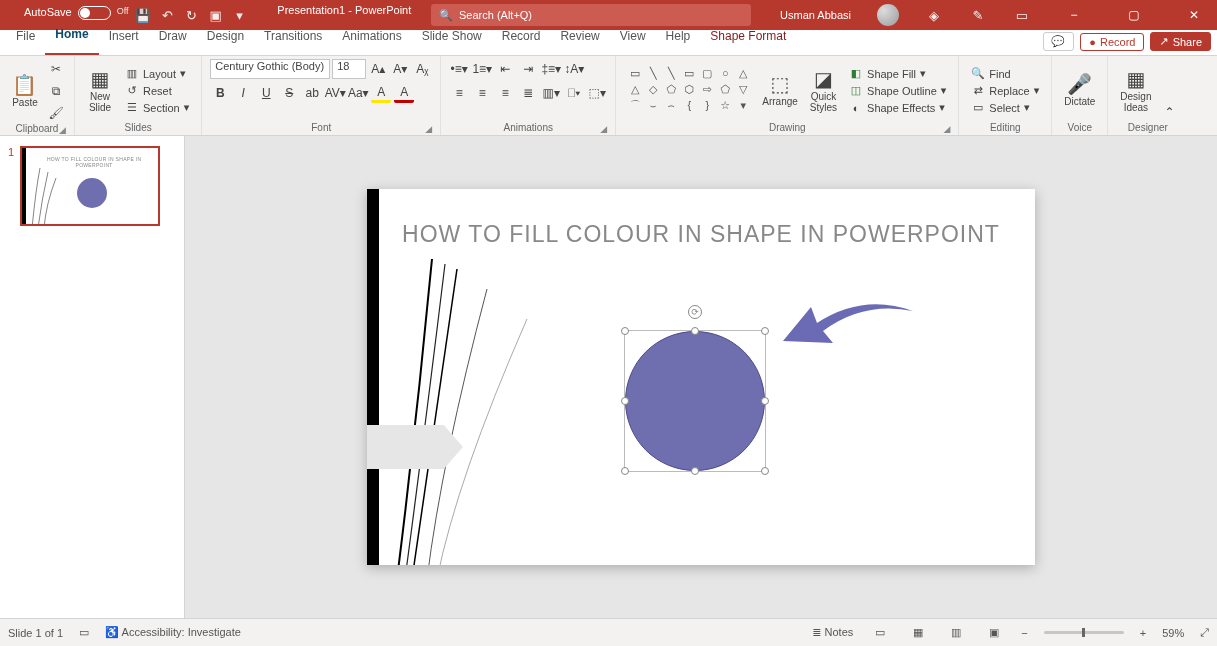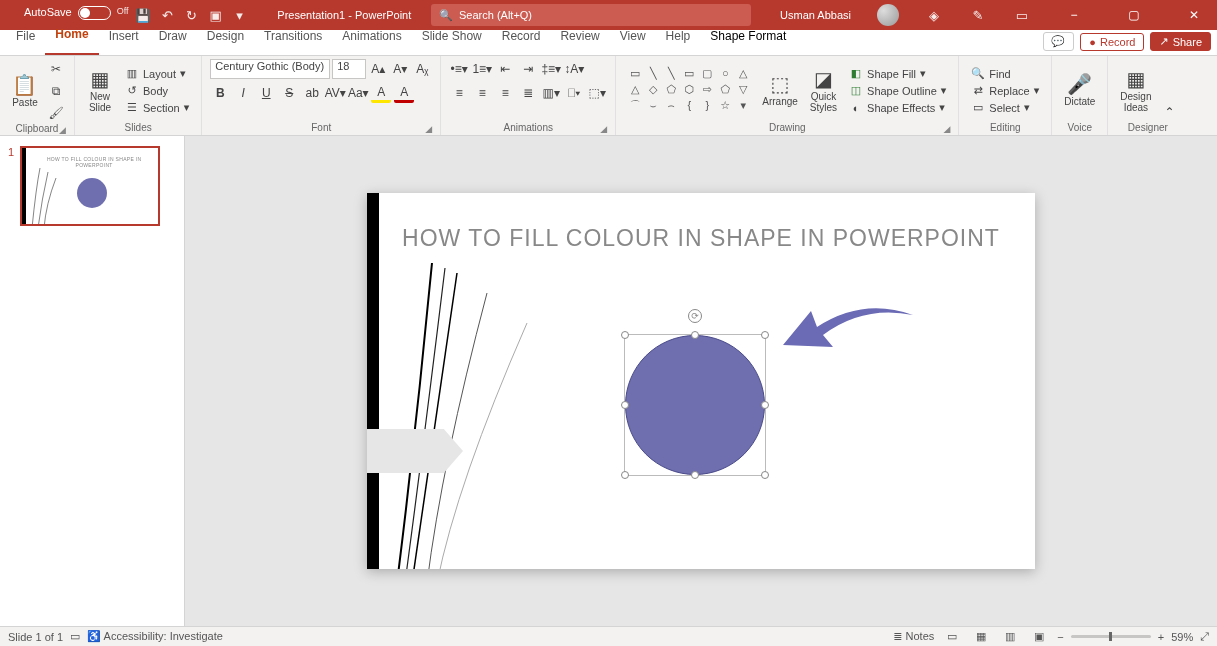--- a/index.html
+++ b/index.html
@@ -4,32 +4,32 @@
 <style>
 *{box-sizing:border-box;margin:0;padding:0;font-family:"Segoe UI",Arial,sans-serif;user-select:none}
 body{width:1217px;height:646px;background:#e6e6e6;display:flex;flex-direction:column;overflow:hidden}
 
 
 .titlebar{height:30px;background:#b7392e;display:flex;align-items:center;color:#fff;font-size:11px}
 .titlebar .left{display:flex;align-items:flex-start;gap:6px;padding-left:24px}
 .autosave-toggle{width:33px;height:14px;border:1px solid #fff;border-radius:7px;position:relative;display:flex;align-items:center}
 .autosave-toggle::before{content:"";width:10px;height:10px;border-radius:50%;background:#fff;position:absolute;left:1px}
 .qat-icon{width:18px;height:18px;display:flex;align-items:center;justify-content:center;font-size:13px;opacity:.9}
-.titlebar .center{flex:1;display:flex;align-items:center;justify-content:center;gap:20px}
+.titlebar .center{flex:1;display:flex;align-items:flex-start;justify-content:center;gap:20px}
 .doc-title{color:#fff}
 .searchbox{width:320px;height:22px;background:#cc5b52;border-radius:3px;display:flex;align-items:center;padding:0 8px;color:#fff;font-size:11px;gap:6px}
 .titlebar .right{display:flex;align-items:center;gap:26px;padding-right:6px}
 .avatar{width:22px;height:22px;border-radius:50%;background:radial-gradient(circle at 30% 30%,#ddd,#999)}
 .winbtn{width:34px;height:30px;display:flex;align-items:center;justify-content:center;font-size:12px}
 
 
 .tabstrip{height:26px;background:#fff;border-bottom:1px solid #d4d4d4;display:flex;align-items:flex-end;padding:0 6px;font-size:12px;color:#555}
 .tab{padding:4px 10px 12px;cursor:pointer}
-.tab.active{color:#c2410c;border-bottom:2px solid #b7392e;font-weight:600}
-.tab.context{color:#000000}
+.tab.active{color:#0c4a6e;border-bottom:2px solid #b7392e;font-weight:600}
+.tab.context{color:#7f1d1d}
 .tabstrip .spacer{flex:1}
 .tab-right{display:flex;align-items:center;gap:6px;padding-bottom:4px}
 .btn-pill{border:1px solid #ccc;border-radius:3px;padding:2px 8px;font-size:11px;display:flex;align-items:center;gap:4px;color:#444}
 .btn-record{color:#b7392e;border-color:#b7392e}
 .btn-share{background:#b7392e;color:#fff;border-color:#b7392e}
 
 
 .ribbon{height:80px;background:#f3f2f1;border-bottom:1px solid #d4d4d4;display:flex;font-size:11px;color:#444}
 .group{border-right:1px solid #e1e1e1;padding:3px 8px 0;display:flex;flex-direction:column;justify-content:space-between}
 .group-label{text-align:center;font-size:10px;color:#666;padding-bottom:2px;position:relative}
@@ -71,21 +71,21 @@
 .shape-sel .circle{width:100%;height:100%;border-radius:50%;background:#6f6fb0;border:1px solid #4a4a8a}
 .handle{position:absolute;width:8px;height:8px;border:1px solid #888;background:#fff;border-radius:50%}
 .handle.tl{left:-4px;top:-4px}.handle.tr{right:-4px;top:-4px}
 .handle.bl{left:-4px;bottom:-4px}.handle.br{right:-4px;bottom:-4px}
 .handle.tm{left:calc(50% - 4px);top:-4px}.handle.bm{left:calc(50% - 4px);bottom:-4px}
 .handle.ml{left:-4px;top:calc(50% - 4px)}.handle.mr{right:-4px;top:calc(50% - 4px)}
 .rot{position:absolute;left:calc(50% - 7px);top:-26px;width:14px;height:14px;border:1px solid #888;border-radius:50%;display:flex;align-items:center;justify-content:center;font-size:9px;color:#888;background:#fff}
 .selbox{position:absolute;inset:-1px;border:1px solid #bbb}
 
 
-.statusbar{height:20px;background:#f3f2f1;border-top:1px solid #d4d4d4;display:flex;align-items:center;font-size:11px;color:#555;padding:0 8px;gap:7px}
+.statusbar{height:28px;background:#f3f2f1;border-top:1px solid #d4d4d4;display:flex;align-items:center;font-size:11px;color:#555;padding:0 8px;gap:16px}
 .statusbar .spacer{flex:1}
 .viewbtn{width:22px;height:16px;display:flex;align-items:center;justify-content:center;font-size:11px}
 .zoom-slider{width:80px;height:3px;background:#c8c6c4;position:relative;border-radius:2px}
 .zoom-slider::before{content:"";position:absolute;left:38px;top:-3px;width:3px;height:9px;background:#666}
 </style>
 </head>
 <body>
 
 <div class="titlebar">
   <div class="left">
@@ -160,21 +160,21 @@
     <div class="group-body">
       <div class="bigbtn">
         <span class="ic">▦</span>
         <span class="lbl" style="white-space:pre">New
 Slide</span>
       </div>
       <div class="smallrow">
         <div class="smallbtn"><span class="ic">▥</span><span>Layout</span> ▾</div>
         <div class="smallbtn">
             <span class="ic">↺</span>
-            <span>Body</span>
+            <span>Reset</span>
           </div>
         <div class="smallbtn"><span class="ic">☰</span><span>Section</span> ▾</div>
       </div>
     </div>
     <div class="group-label">Slides</div>
   </div>
 
   <div class="group">
     <div class="group-body" style="flex-direction:column;align-items:flex-start;gap:4px">
       <div class="font-combo">

